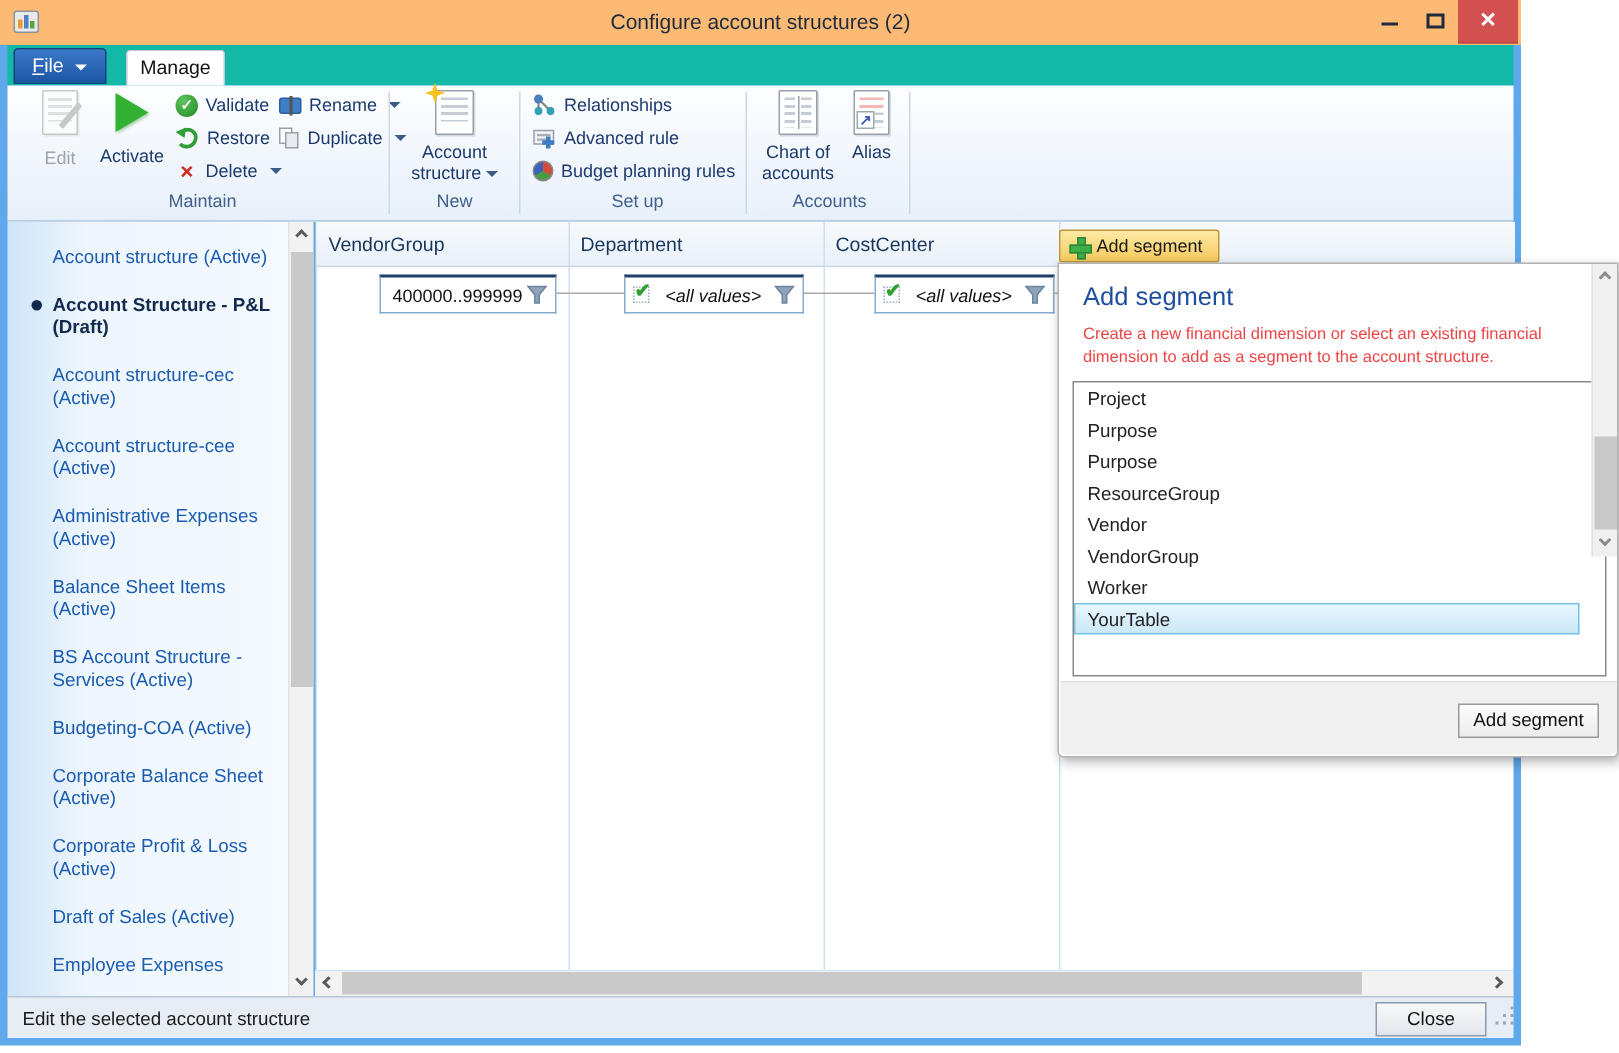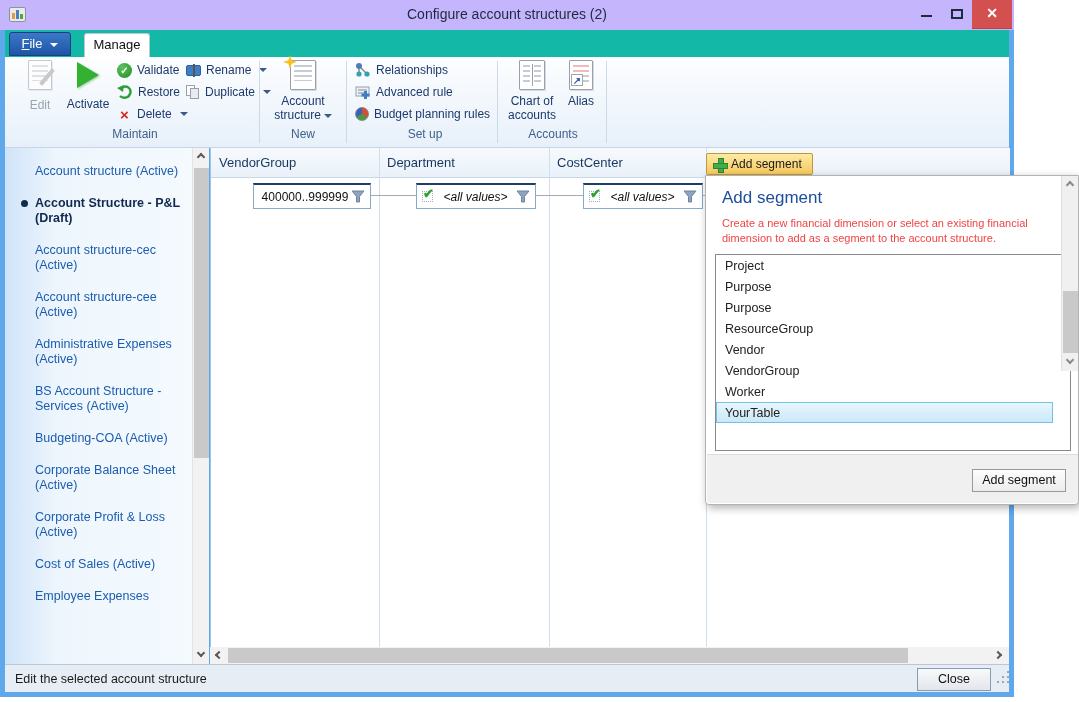--- a/index.html
+++ b/index.html
@@ -1,21 +1,21 @@
 <!DOCTYPE html>
 <html><head>
 <meta charset="utf-8">
 <style>
   * { box-sizing: border-box; margin: 0; padding: 0; }
   html,body { width:1079px; height:702px; background:#fff; font-family:"Liberation Sans",sans-serif; overflow:hidden; }
   .abs { position:absolute; }
 
   
   #window { left:0; top:0; width:1014px; height:697px; background:#5fa8ec; }
-  #titlebar { left:0; top:0; width:1014px; height:30px; background:#c4b5fd; }
+  #titlebar { left:0; top:0; width:1014px; height:30px; background:#fdba74; }
   #title { left:0; right:0; top:6px; text-align:center; font-size:14px; color:#1d2b3c; }
   .app-icon { left:9px; top:7px; width:17px; height:15px; background:#e8eaec; border:1px solid #8d9299; border-radius:2px; }
   .app-icon .b1{position:absolute;left:2px;bottom:2px;width:3px;height:6px;background:#e89b33;}
   .app-icon .b2{position:absolute;left:6px;bottom:2px;width:3px;height:9px;background:#4d7fc7;}
   .app-icon .b3{position:absolute;left:10px;bottom:2px;width:3px;height:5px;background:#57a33c;}
   .winbtn { top:0; height:29px; text-align:center; color:#1d2b3c; }
   #btn-min { left:912px; width:30px; }
   #btn-min .bar { position:absolute; left:9px; top:15px; width:11px; height:2px; background:#1d2b3c; }
   #btn-max { left:942px; width:30px; }
   #btn-max .box { position:absolute; left:9px; top:9px; width:12px; height:10px; border:2px solid #1d2b3c; background:transparent; }
@@ -252,30 +252,31 @@
       <div class="side-item"><span class="bullet"></span><span>Account structure (Active)</span></div>
 
       <div class="side-item selected"><span class="bullet"></span><span>Account Structure - P&amp;L (Draft)</span></div>
 
       <div class="side-item"><span class="bullet"></span><span>Account structure-cec (Active)</span></div>
 
       <div class="side-item"><span class="bullet"></span><span>Account structure-cee (Active)</span></div>
 
       <div class="side-item"><span class="bullet"></span><span>Administrative Expenses (Active)</span></div>
 
+      <div class="side-item"><span class="bullet"></span><span>Balance Sheet Items (Active)</span></div>
 
       <div class="side-item"><span class="bullet"></span><span>BS Account Structure - Services (Active)</span></div>
 
       <div class="side-item"><span class="bullet"></span><span>Budgeting-COA (Active)</span></div>
 
       <div class="side-item"><span class="bullet"></span><span>Corporate Balance Sheet (Active)</span></div>
 
       <div class="side-item"><span class="bullet"></span><span>Corporate Profit &amp; Loss (Active)</span></div>
 
-      <div class="side-item"><span class="bullet"></span><span>Cost of Sales (Active)</span></div>
+      <div class="side-item"><span class="bullet"></span><span>Draft of Sales (Active)</span></div>
 
       <div class="side-item"><span class="bullet"></span><span>Employee Expenses</span></div>
 
   </div>
   <div id="side-scroll" class="abs">
     <div class="scroll-arrow" style="top:0;">
         <span class="chev up"></span>
       </div>
     <div id="side-thumb"></div>
     <div class="scroll-arrow" style="bottom:0;">

